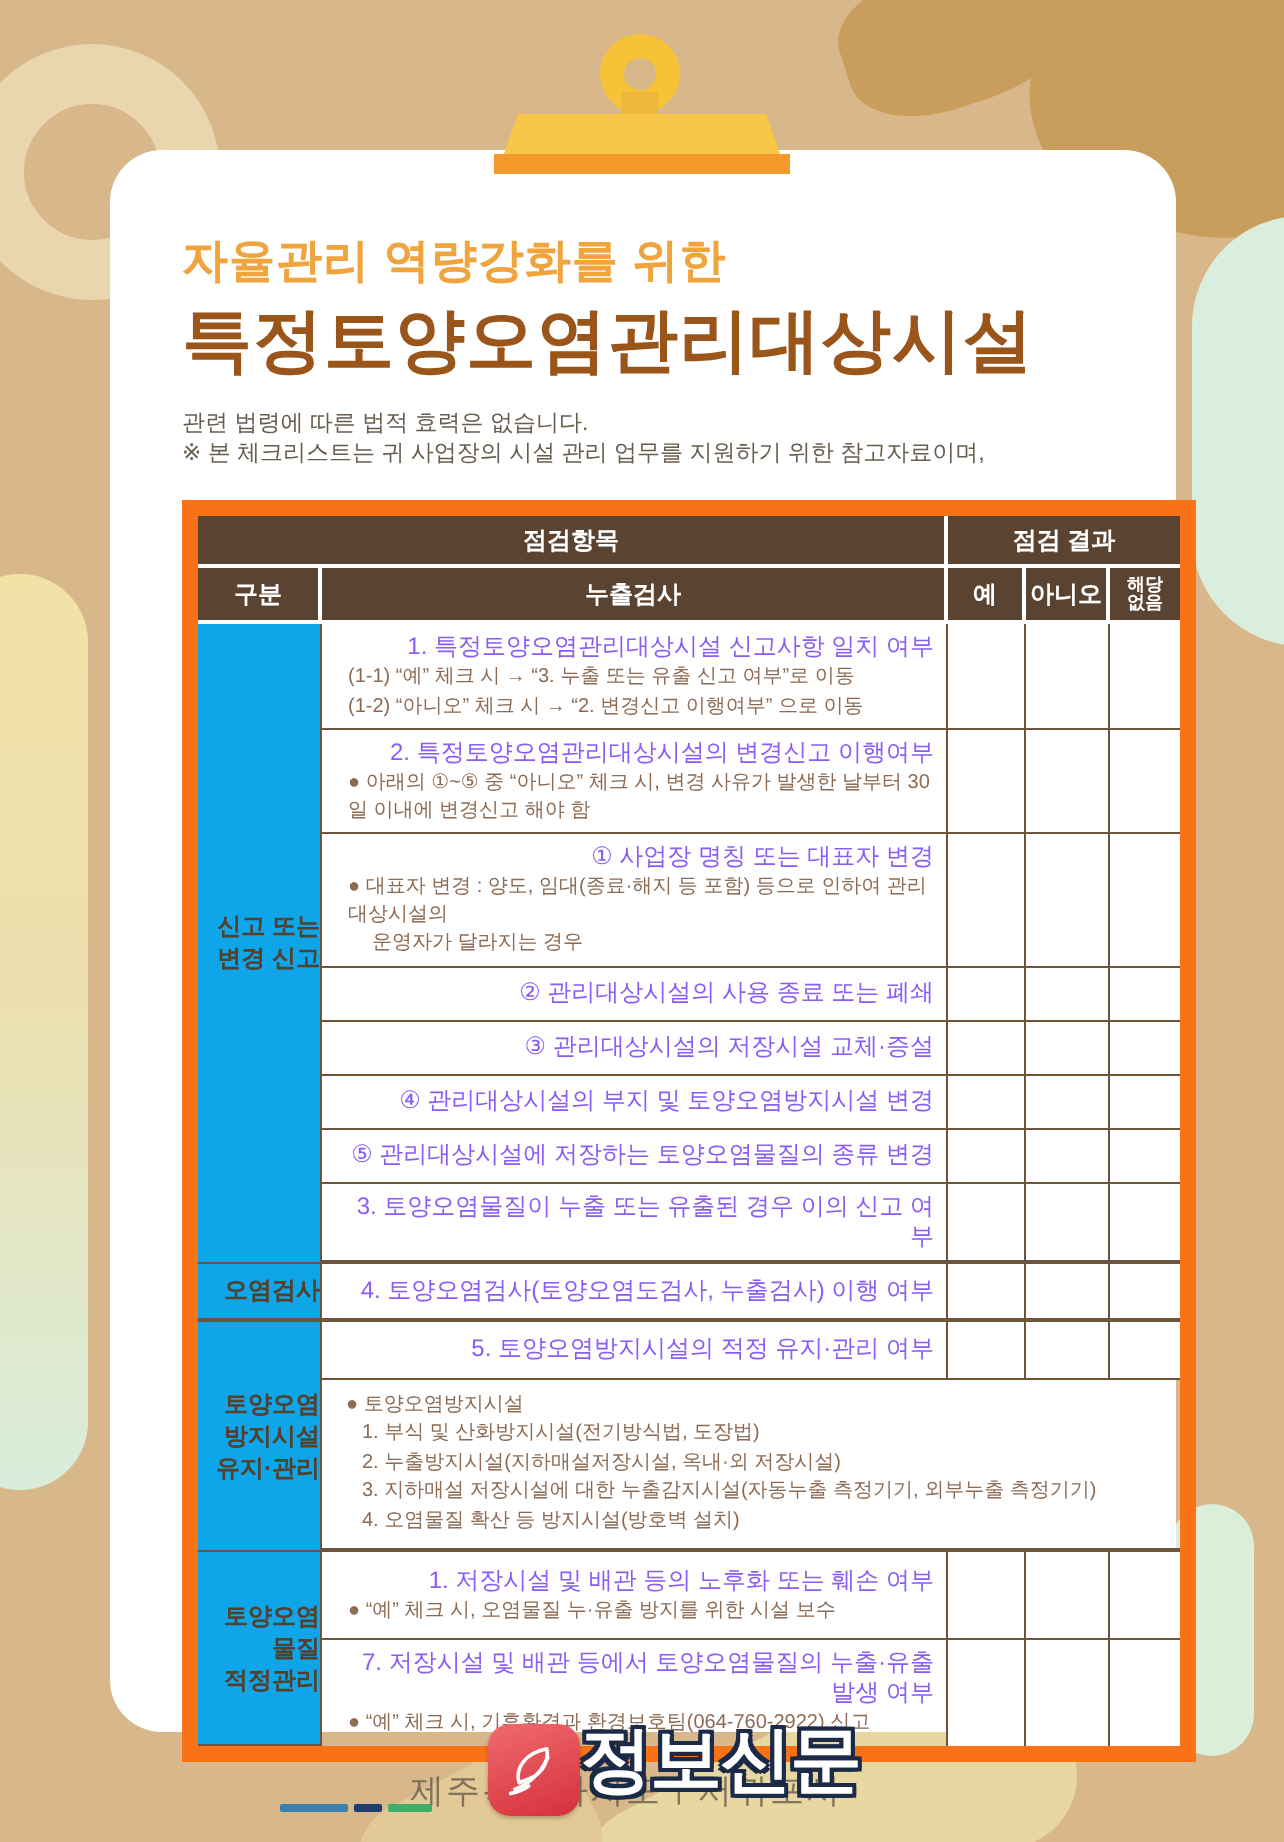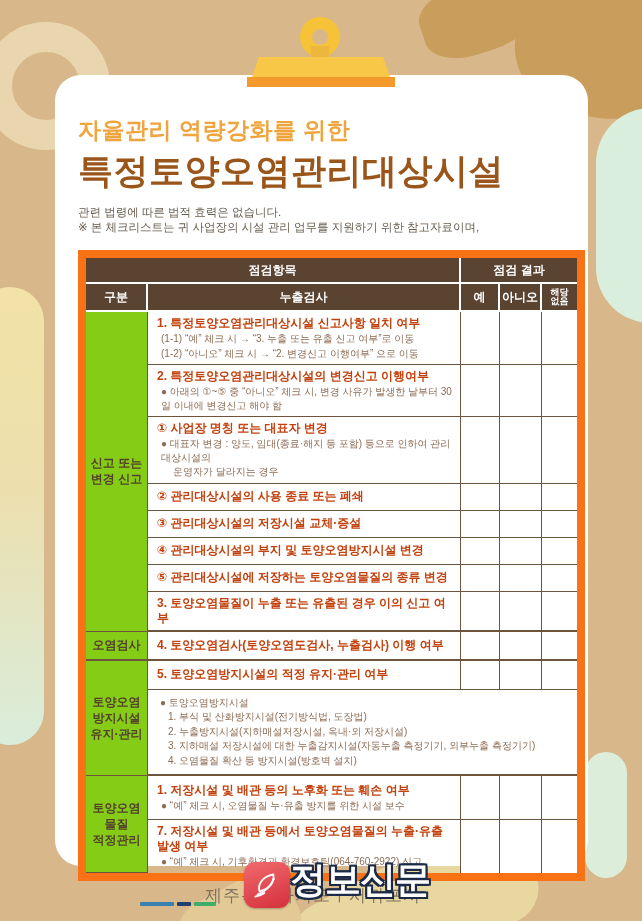--- a/index.html
+++ b/index.html
@@ -30,42 +30,42 @@
   .clip{position:absolute;left:0;top:0;width:642px;z-index:3;}
   .clip-ring{position:absolute;left:300px;top:17px;width:40px;height:40px;
     border-radius:50%;border:12px solid #f6c238;box-sizing:border-box;}
   .clip-neck{position:absolute;left:311px;top:46px;width:18px;height:13px;background:#edb73e;}
   .clip-bar{position:absolute;left:252px;top:57px;width:138px;height:20px;background:#f9c747;
     clip-path:polygon(5% 0,95% 0,100% 100%,0 100%);}
   .clip-strip{position:absolute;left:247px;top:77px;width:148px;height:10px;background:#f49a2c;}
   
   .paper{position:absolute;left:55px;top:75px;width:533px;height:791px;
     background:#ffffff;border-radius:26px;z-index:2;box-sizing:border-box;
-    padding:40px 20px 0 23px;}
+    padding:40px 20px 0 36px;}
   .subtitle{font-size:23px;font-weight:800;color:#f0a43e;letter-spacing:.5px;}
   .main-title{font-size:35px;line-height:39px;font-weight:900;color:#9a551b;
     letter-spacing:.5px;margin-top:5px;}
   .footnote{margin-top:15px;font-size:11.5px;line-height:15px;color:#675d4e;}
   
   table.check{border-collapse:separate;border-spacing:0;margin-top:15px;
     width:491px;table-layout:fixed;border:8px solid #f97316;}
   th,td{border-right:1px solid #6d543c;border-bottom:1px solid #6d543c;
     box-sizing:border-box;padding:0;}
   th:last-child,td:last-child{border-right:none;}
   tbody tr:last-child td{border-bottom:none;}
   thead th{background:#5a4331;color:#ffffff;font-size:12px;font-weight:700;
     border-right:2px solid #ffffff;border-bottom:2px solid #ffffff;text-align:center;}
   thead th:last-child{border-right:none;}
   thead tr.h1 th{height:26px;}
   thead tr.h2 th{height:28px;}
   th .na-stack{font-size:9px;line-height:9px;font-weight:700;}
-  td.gubun{background:#84cc16;color:#54402c;font-weight:700;font-size:12px;
-    line-height:16px;text-align:center;vertical-align:middle;}
+  td.gubun{background:#0ea5e9;color:#54402c;font-weight:700;font-size:12px;
+    line-height:16px;text-align:right;vertical-align:middle;}
   td.detail{vertical-align:middle;padding:4px 6px 4px 9px;}
-  .item-title{font-size:12px;font-weight:700;color:#c2410c;line-height:15px;}
+  .item-title{font-size:12px;font-weight:400;color:#8b5cf6;line-height:15px;text-align:right;}
   .item-sub{font-size:10px;color:#8d6b53;line-height:13.5px;padding-left:4px;margin-top:1px;}
   .sub-cont{padding-left:16px;}
   td.notecell{vertical-align:middle;padding:6px 6px 6px 12px;}
   .note-line{font-size:10px;color:#8d6b53;line-height:14.5px;}
   .note-ind{padding-left:8px;}
   td.chk{background:#ffffff;}
   tr.grp-end td{border-bottom-width:2px;}
   
   .footer{position:absolute;left:0;top:850px;width:642px;height:71px;z-index:4;}
   .watermark{position:absolute;left:205px;top:34px;width:300px;font-size:17px;

